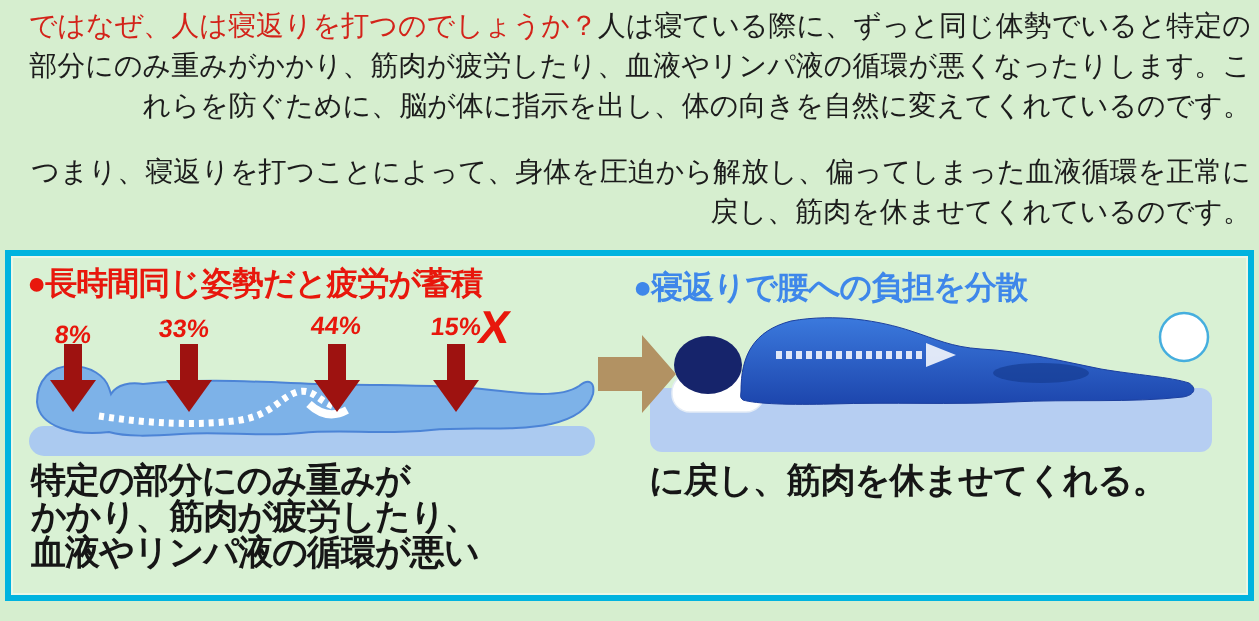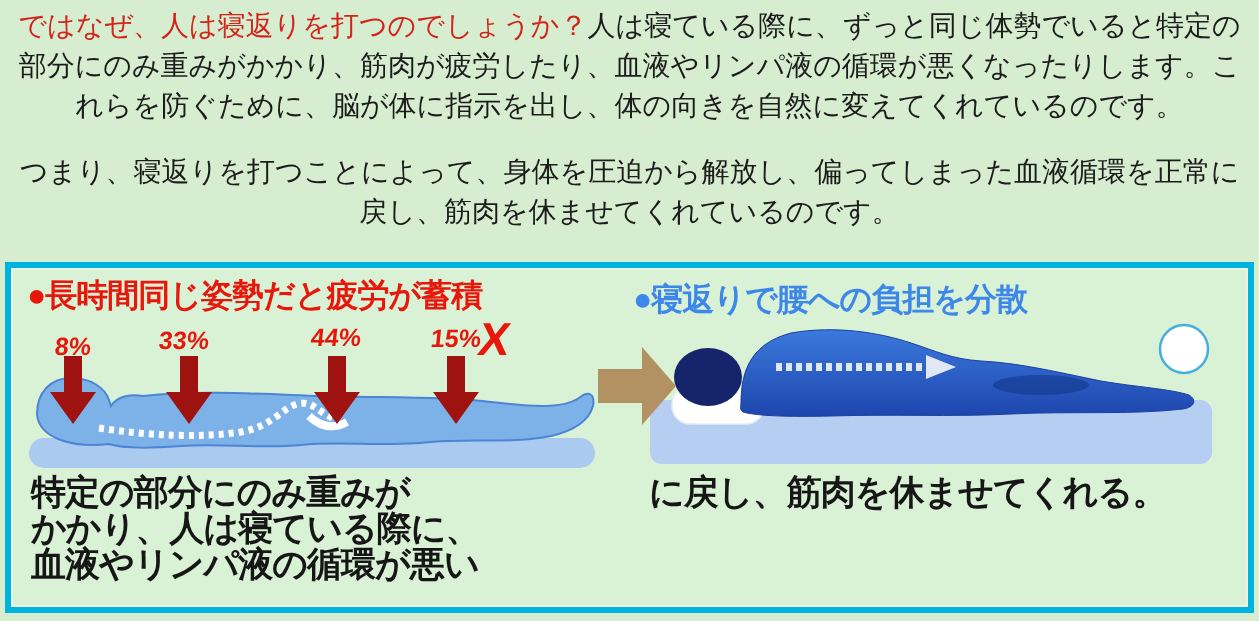--- a/index.html
+++ b/index.html
@@ -10,26 +10,26 @@
     --transition-tan:#b29263;
   }
   *{margin:0;padding:0;box-sizing:border-box}
   html,body{background:var(--page-bg)}
   body{font-family:"Liberation Sans","DejaVu Sans",sans-serif;color:var(--text)}
   .page{position:relative;width:1259px;height:621px;background:var(--page-bg);overflow:hidden}
 
   
   .intro{padding:6px 8px 0 8px;width:1251px}
   .para{width:1243px;font-size:28px;line-height:40px;color:var(--text);
-        text-align:center;word-break:break-all}
+        text-align:right;word-break:break-all}
   .para .red{color:var(--intro-red)}
   .para.p2{margin-top:26px}
 
   
-  .figure-box{position:relative;margin:30px 5px 0 5px;height:351px;
+  .figure-box{position:relative;margin:18px 5px 0 5px;height:351px;
       border:6px solid var(--box-border);background:var(--box-bg);
       box-shadow:inset 0 0 0 2px rgba(255,255,255,.45)}
   .fig-title{position:absolute;font-size:32px;font-weight:800;letter-spacing:-1px;white-space:nowrap}
   .fig-title.left{left:16px;top:6px;color:var(--left-red)}
   .fig-title.right{left:622px;top:10px;color:var(--right-blue)}
 
   .pct{position:absolute;font-size:25px;font-weight:800;color:var(--left-red);
        transform:skewX(-6deg);white-space:nowrap}
   .pct-0{left:44px;top:64px}.pct-1{left:148px;top:58px}
   .pct-2{left:300px;top:55px}.pct-3{left:420px;top:56px}
@@ -127,21 +127,21 @@
                C495,64 530,66 548,72 C556,77 554,84 542,86
                C490,92 430,88 370,91 C310,94 250,91 190,93
                C150,94 115,93 102,89 C98,86 100,83 100,80 Z"></path>
       <ellipse class="side-shade" cx="400" cy="62" rx="48" ry="10"></ellipse>
       <path class="spine-dash-r" d="M135,44 H285"></path>
       <polygon points="285,32 315,44 285,56" fill="#fff" opacity="0.85"></polygon>
     </svg>
 
     <div class="caption left">
       <div>特定の部分にのみ重みが</div>
-      <div>かかり、人は寝ている際に、</div>
+      <div>かかり、筋肉が疲労したり、</div>
       <div>血液やリンパ液の循環が悪い</div>
     </div>
     <div class="caption right">
       <div>に戻し、筋肉を休ませてくれる。</div>
     </div>
 
   </div>
 </div>
 
 </body></html>

